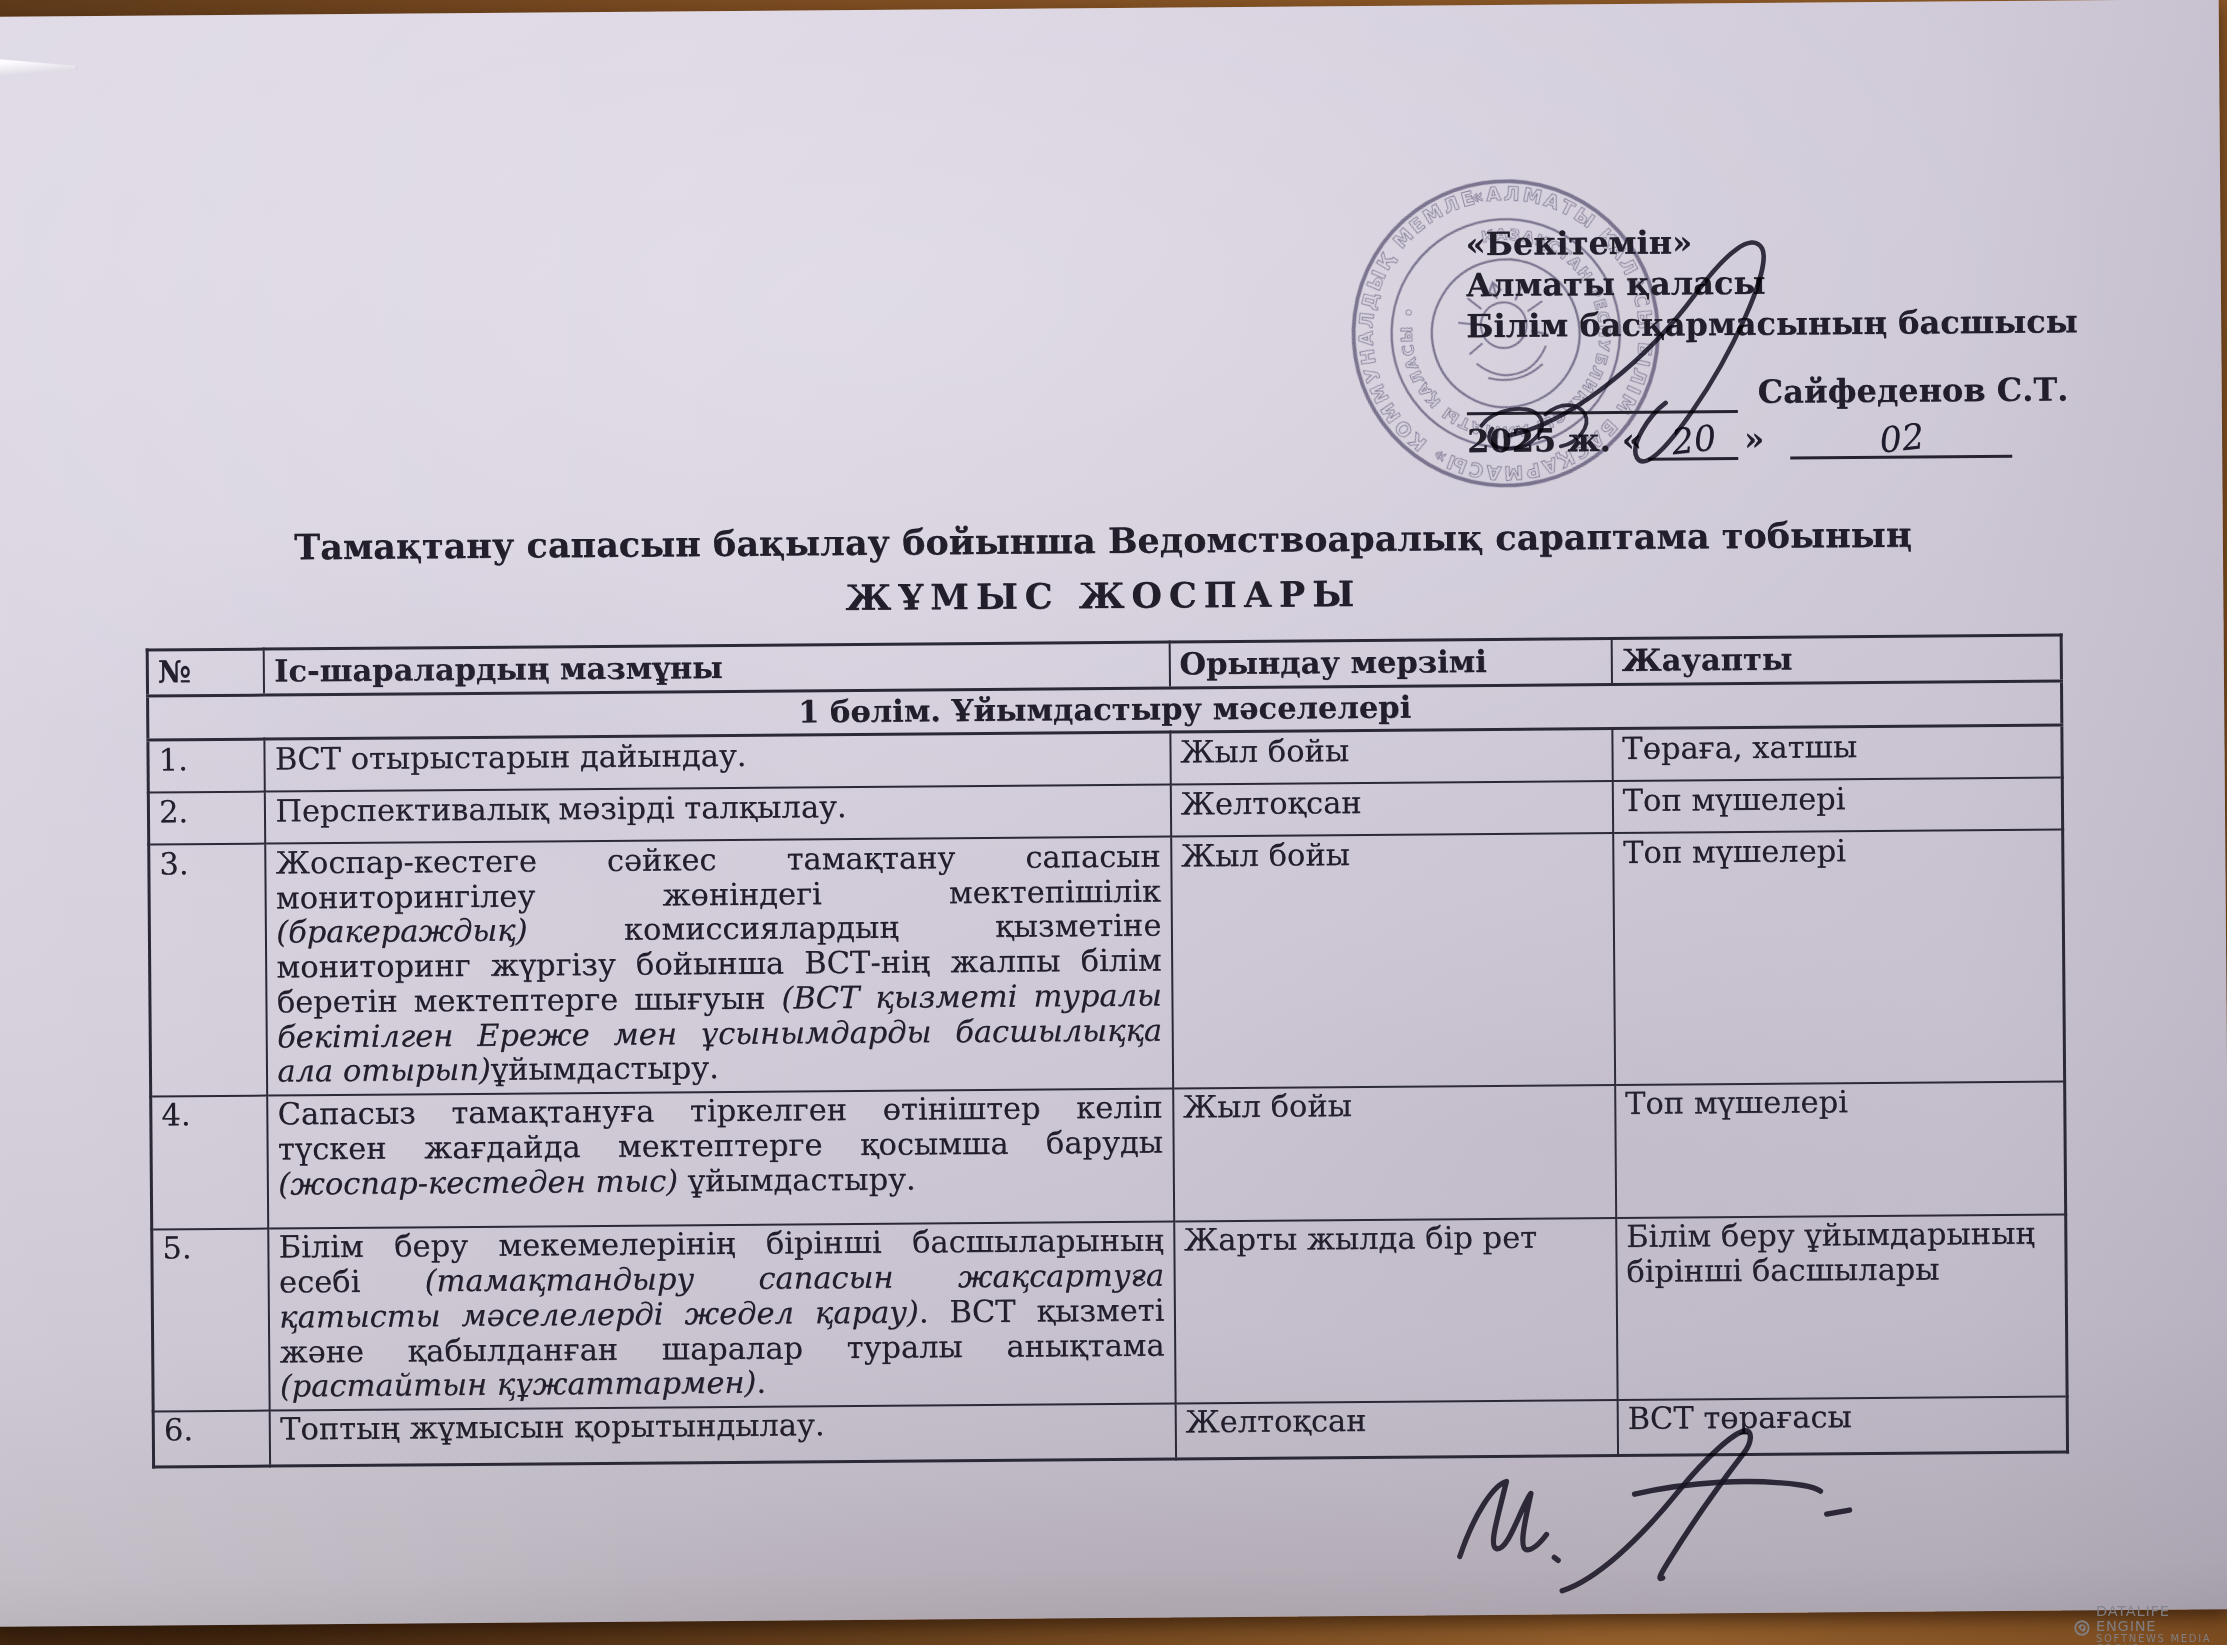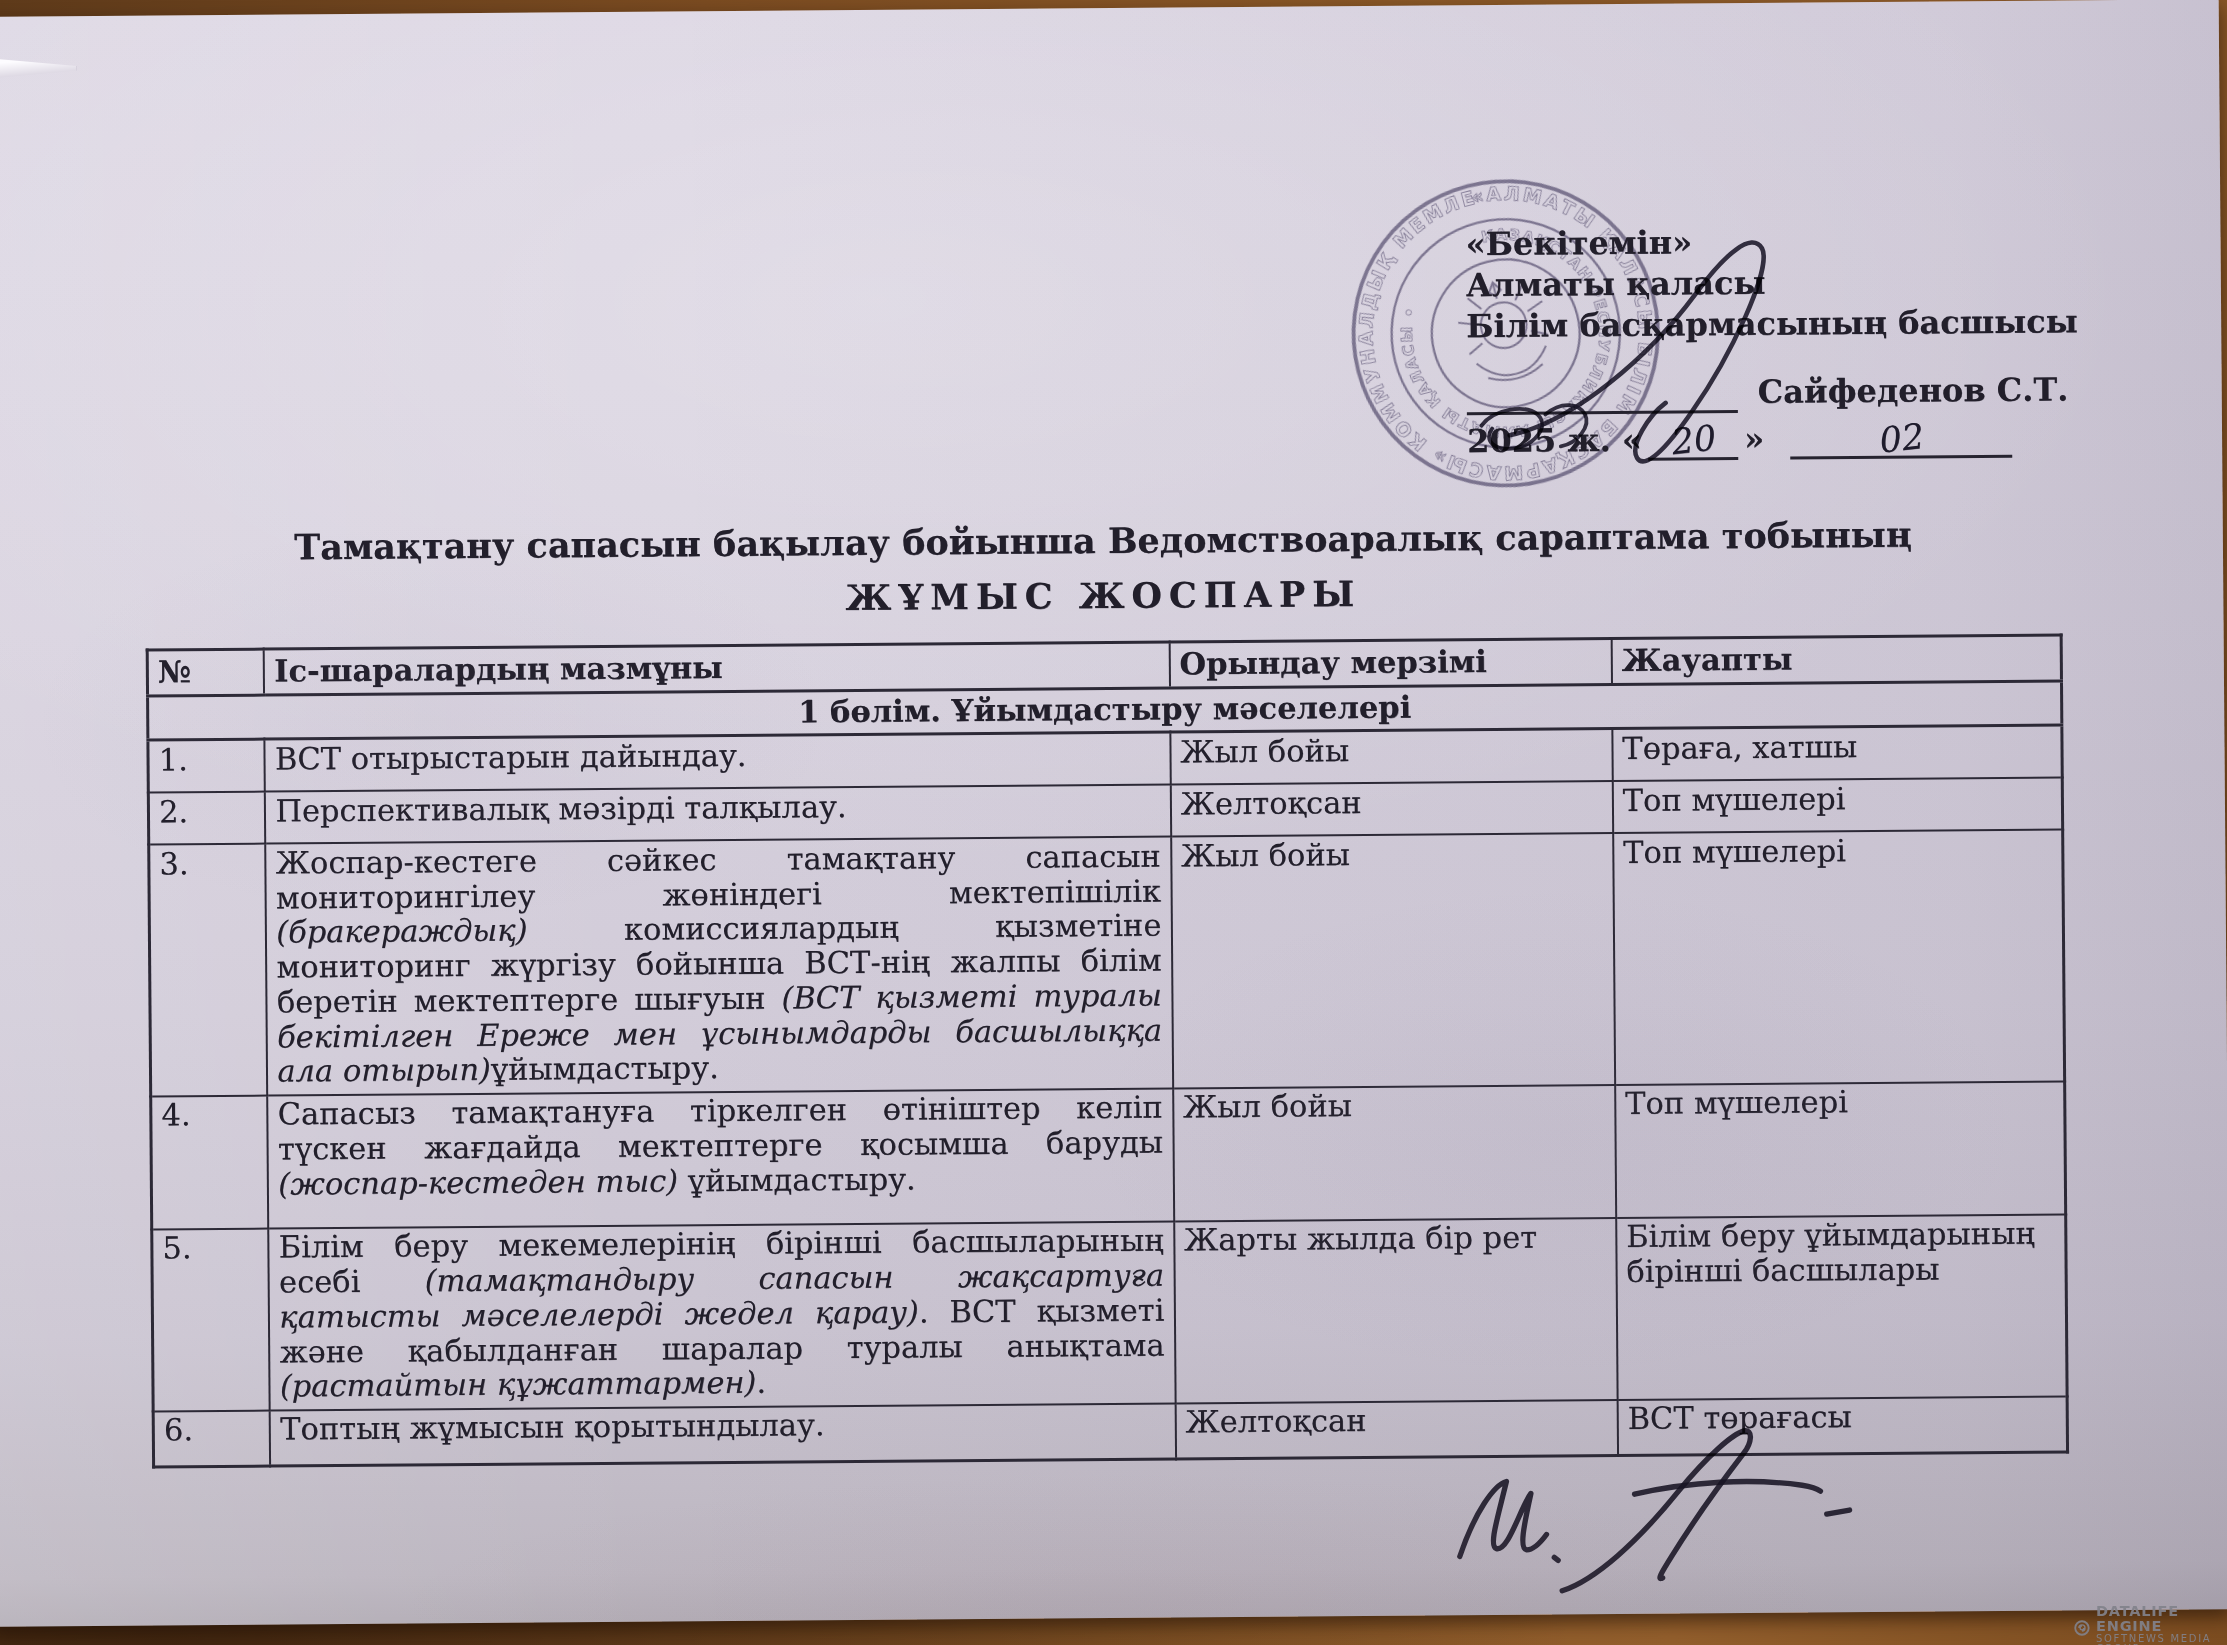--- a/index.html
+++ b/index.html
@@ -68,21 +68,21 @@
   .c-content.justify{text-align:justify;}
   .row-0 td{height:44px;} .row-1 td{height:44px;} .row-2 td{height:233px;}
   .row-3 td{height:125px;} .row-4 td{height:149px;} .row-5 td{height:47px;}
   
   .sig-svg{position:absolute;left:0;top:0;width:2240px;height:1610px;
     pointer-events:none;mix-blend-mode:multiply;}
   .sig-svg path{fill:none;stroke:#211d30;stroke-linecap:round;stroke-linejoin:round;opacity:.88;}
   
   .watermark{position:absolute;left:2074px;top:1604px;display:flex;align-items:center;gap:6.1px;
     font-family:"DejaVu Sans",sans-serif;color:#82828b;opacity:.92;z-index:9;}
-  .wm-text .l1{font-size:14.5px;font-weight:bold;letter-spacing:0.8px;line-height:15.2px;}
+  .wm-text .l1{font-size:14.5px;font-weight:normal;letter-spacing:0.8px;line-height:15.2px;}
   .wm-text .l2{font-size:10px;letter-spacing:1.7px;line-height:9.1px;}
 </style>
 </head>
 <body>
 
 <div class="paper">
 
   <svg class="stamp" viewBox="0 0 414 414">
     <circle cx="207" cy="207" r="200" stroke-width="5"></circle>
     <circle cx="207" cy="207" r="150" stroke-width="3"></circle>

